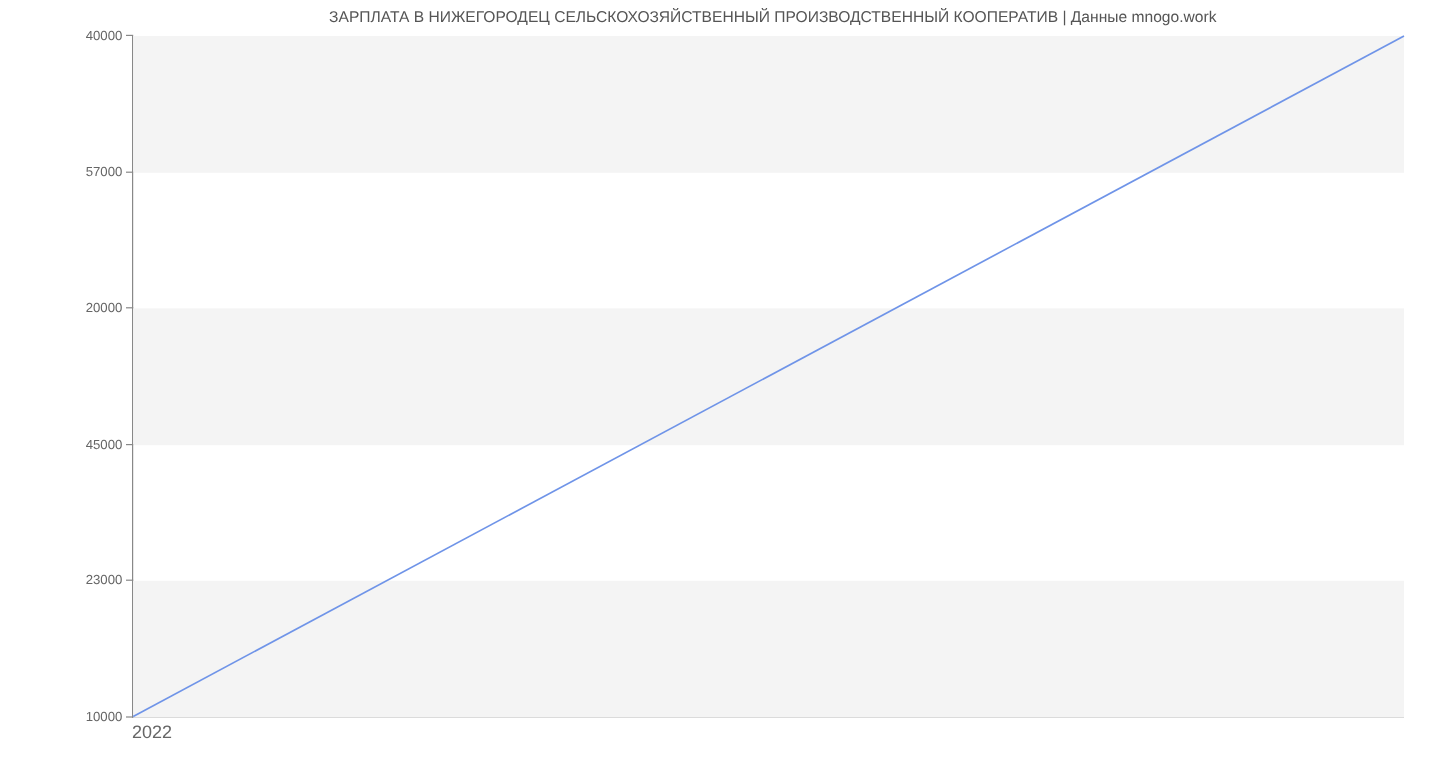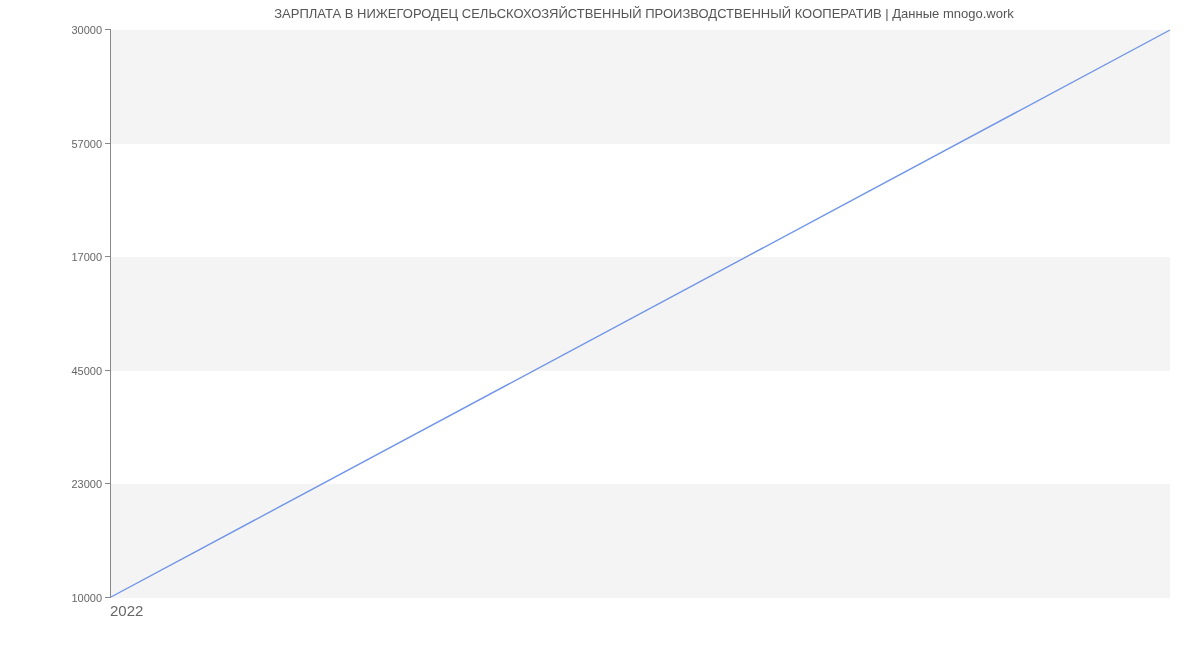--- a/index.html
+++ b/index.html
@@ -83,23 +83,23 @@
 </head>
 <body>
 
 <div class="chart-wrap">
 
   <div class="title">ЗАРПЛАТА В НИЖЕГОРОДЕЦ СЕЛЬСКОХОЗЯЙСТВЕННЫЙ ПРОИЗВОДСТВЕННЫЙ КООПЕРАТИВ | Данные mnogo.work</div>
 
   <div class="ylab" style="top:598px">10000</div>
   <div class="ylab" style="top:484.4px">23000</div>
   <div class="ylab" style="top:370.8px">45000</div>
-  <div class="ylab" style="top:257.2px">17000</div>
+  <div class="ylab" style="top:257.2px">20000</div>
   <div class="ylab" style="top:143.6px">57000</div>
-  <div class="ylab" style="top:30px">30000</div>
+  <div class="ylab" style="top:30px">40000</div>
 
   <div class="xlab" style="left:110px">2022</div>
   <div class="xlab" style="left:1204px">2023</div>
 
   <div class="plot">
 
     <div class="band" style="top:0; height:113.6px"></div>
     <div class="band" style="top:227.2px; height:113.6px"></div>
     <div class="band" style="top:454.4px; height:113.6px"></div>
 

